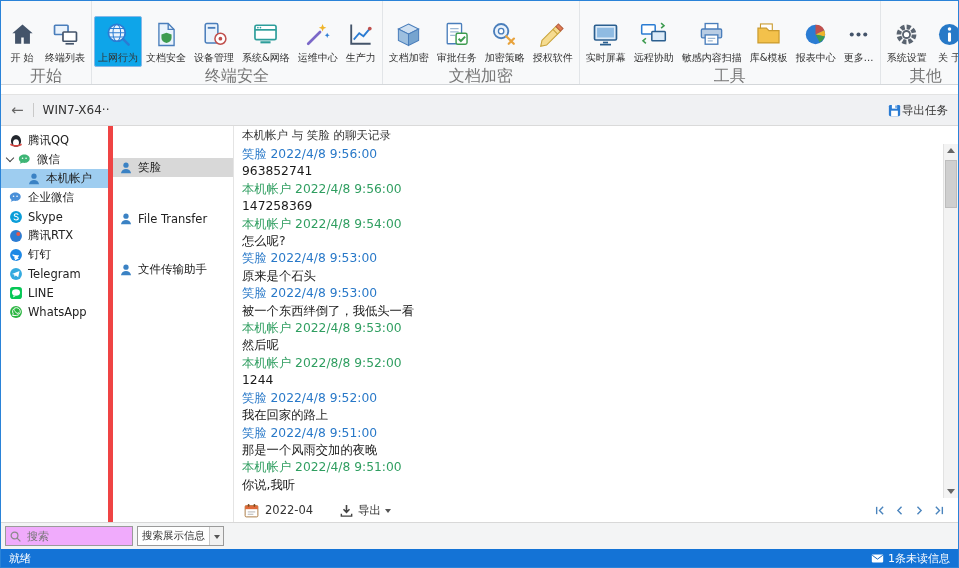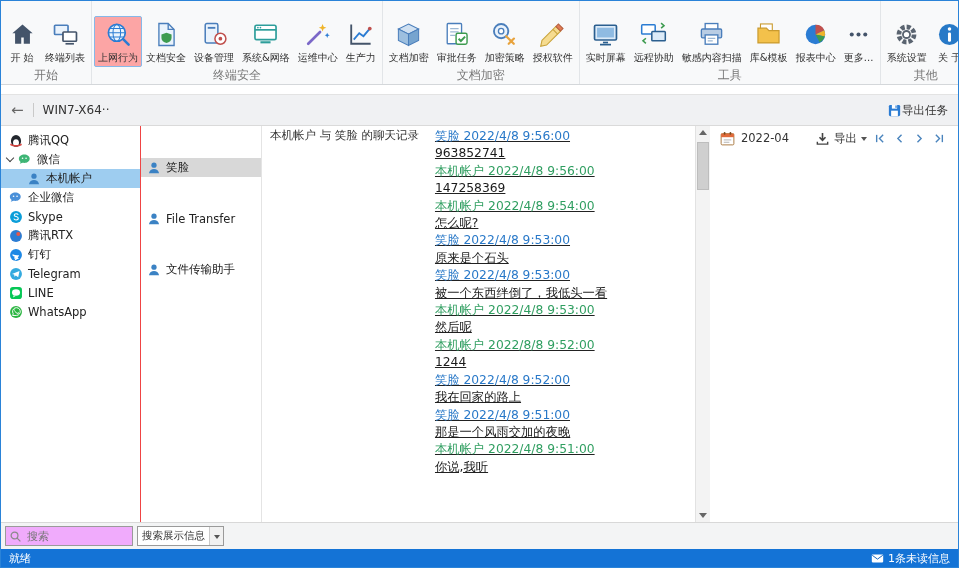--- a/index.html
+++ b/index.html
@@ -8,49 +8,49 @@
     width:959px;height:568px;border:1px solid #2a83d8;background:#fff;
     display:flex;flex-direction:column;overflow:hidden;
     font-family:"DejaVu Sans","Liberation Sans",sans-serif;color:#222;
   }
   
   .ribbon{height:84px;background:#f8f9fa;border-bottom:1px solid #d4d7da;display:flex;overflow:hidden;flex:none;}
   .ribbon-groups{display:flex;width:100%;}
   .ribbon-group{display:flex;flex-direction:column;border-right:1px solid #e2e5e8;padding:2px 2px 0;}
   .ribbon-items{display:flex;flex:1;align-items:flex-end;}
   .ribbon-item{display:flex;flex-direction:column;align-items:center;min-width:38px;padding:4px 3px 1px;border:1px solid transparent;border-radius:2px;cursor:default;}
-  .ribbon-item.selected{background:#fca5a5;border-color:#86b8e8;}
+  .ribbon-item.selected{background:#0ea5e9;border-color:#86b8e8;}
   .ribbon-ic{width:27px;height:27px;margin-bottom:3px;flex:none;}
   .ribbon-lb{font-size:10px;color:#333;white-space:nowrap;}
-  .ribbon-cap{height:17px;line-height:17px;font-size:12px;color:#777;text-align:center;}
+  .ribbon-cap{height:17px;line-height:17px;font-size:16px;color:#777;text-align:center;}
   .icon-slot{display:inline-block;}
   .icon-slot svg{width:100%;height:100%;display:block;}
   .icon-slot.sm{width:14px;height:14px;flex:none;}
   
   .gap{height:9px;background:#fff;flex:none;}
   .subbar{height:32px;background:#f0f1f3;border-top:1px solid #e3e3e3;border-bottom:1px solid #dadada;display:flex;align-items:center;padding:0 10px;gap:9px;flex:none;}
   .back{font-size:15px;color:#666;cursor:default;}
   .vsep{width:1px;height:14px;background:#c9c9c9;}
   .term{font-size:12px;color:#333;}
   .export-task{margin-left:auto;display:flex;align-items:center;font-size:11.5px;color:#333;cursor:default;}
   .export-task .icon-slot{width:15px;height:15px;}
   
   .main{flex:1;display:flex;overflow:hidden;background:#fff;}
-  .sidebar{width:140px;border-right:1px solid #ef4444;padding-top:5px;overflow:hidden;flex:none;}
+  .sidebar{width:112px;border-right:5px solid #ef4444;padding-top:5px;overflow:hidden;flex:none;}
   .side-row{display:flex;align-items:center;height:19px;padding-left:8px;font-size:11.5px;color:#222;gap:5px;cursor:default;white-space:nowrap;}
   .side-row.sel{background:#9ecdf0;}
   .side-row.child{padding-left:26px;}
   .tree-chev{width:6px;height:6px;border-right:1.6px solid #444;border-bottom:1.6px solid #444;transform:rotate(45deg);flex:none;margin:-3px 0 0 -2px;}
   .contacts{width:121px;border-right:1px solid #e4e4e4;overflow:hidden;flex:none;}
   .ct-row{display:flex;align-items:center;height:19px;padding-left:6px;font-size:11.5px;color:#222;gap:5px;cursor:default;white-space:nowrap;margin-top:32px;}
   .ct-row.sel{background:#d8d8d8;}
   
-  .chat{flex:1;display:flex;flex-direction:row;overflow:hidden;}
+  .chat{flex:1;display:flex;flex-direction:column;overflow:hidden;}
   .chat-header{height:18px;line-height:18px;padding:0 8px;font-size:11.5px;color:#333;flex:none;white-space:nowrap;}
-  .chat-body{flex:1;display:flex;overflow:hidden;text-decoration:underline;}
+  .chat-body{flex:1;display:flex;overflow:hidden;}
   .messages{flex:1;padding:2px 8px 0;overflow:hidden;}
   .msg-head{font-size:12.3px;line-height:17.4px;cursor:pointer;white-space:nowrap;}
   .msg-head.peer{color:#2878c8;}
   .msg-head.self{color:#2f9e60;}
   .msg-text{font-size:12.3px;line-height:17.4px;color:#1a1a1a;white-space:nowrap;}
   .chat-scroll{width:15px;background:#f3f3f3;border-left:1px solid #e2e2e2;position:relative;flex:none;}
   .sb-arrow{position:absolute;left:0;width:14px;height:14px;display:flex;align-items:center;justify-content:center;}
   .sb-arrow.up{top:0;}
   .sb-arrow.down{bottom:0;}
   .sb-arrow.up::after{content:"";border:4px solid transparent;border-bottom:5px solid #666;margin-top:-5px;}

